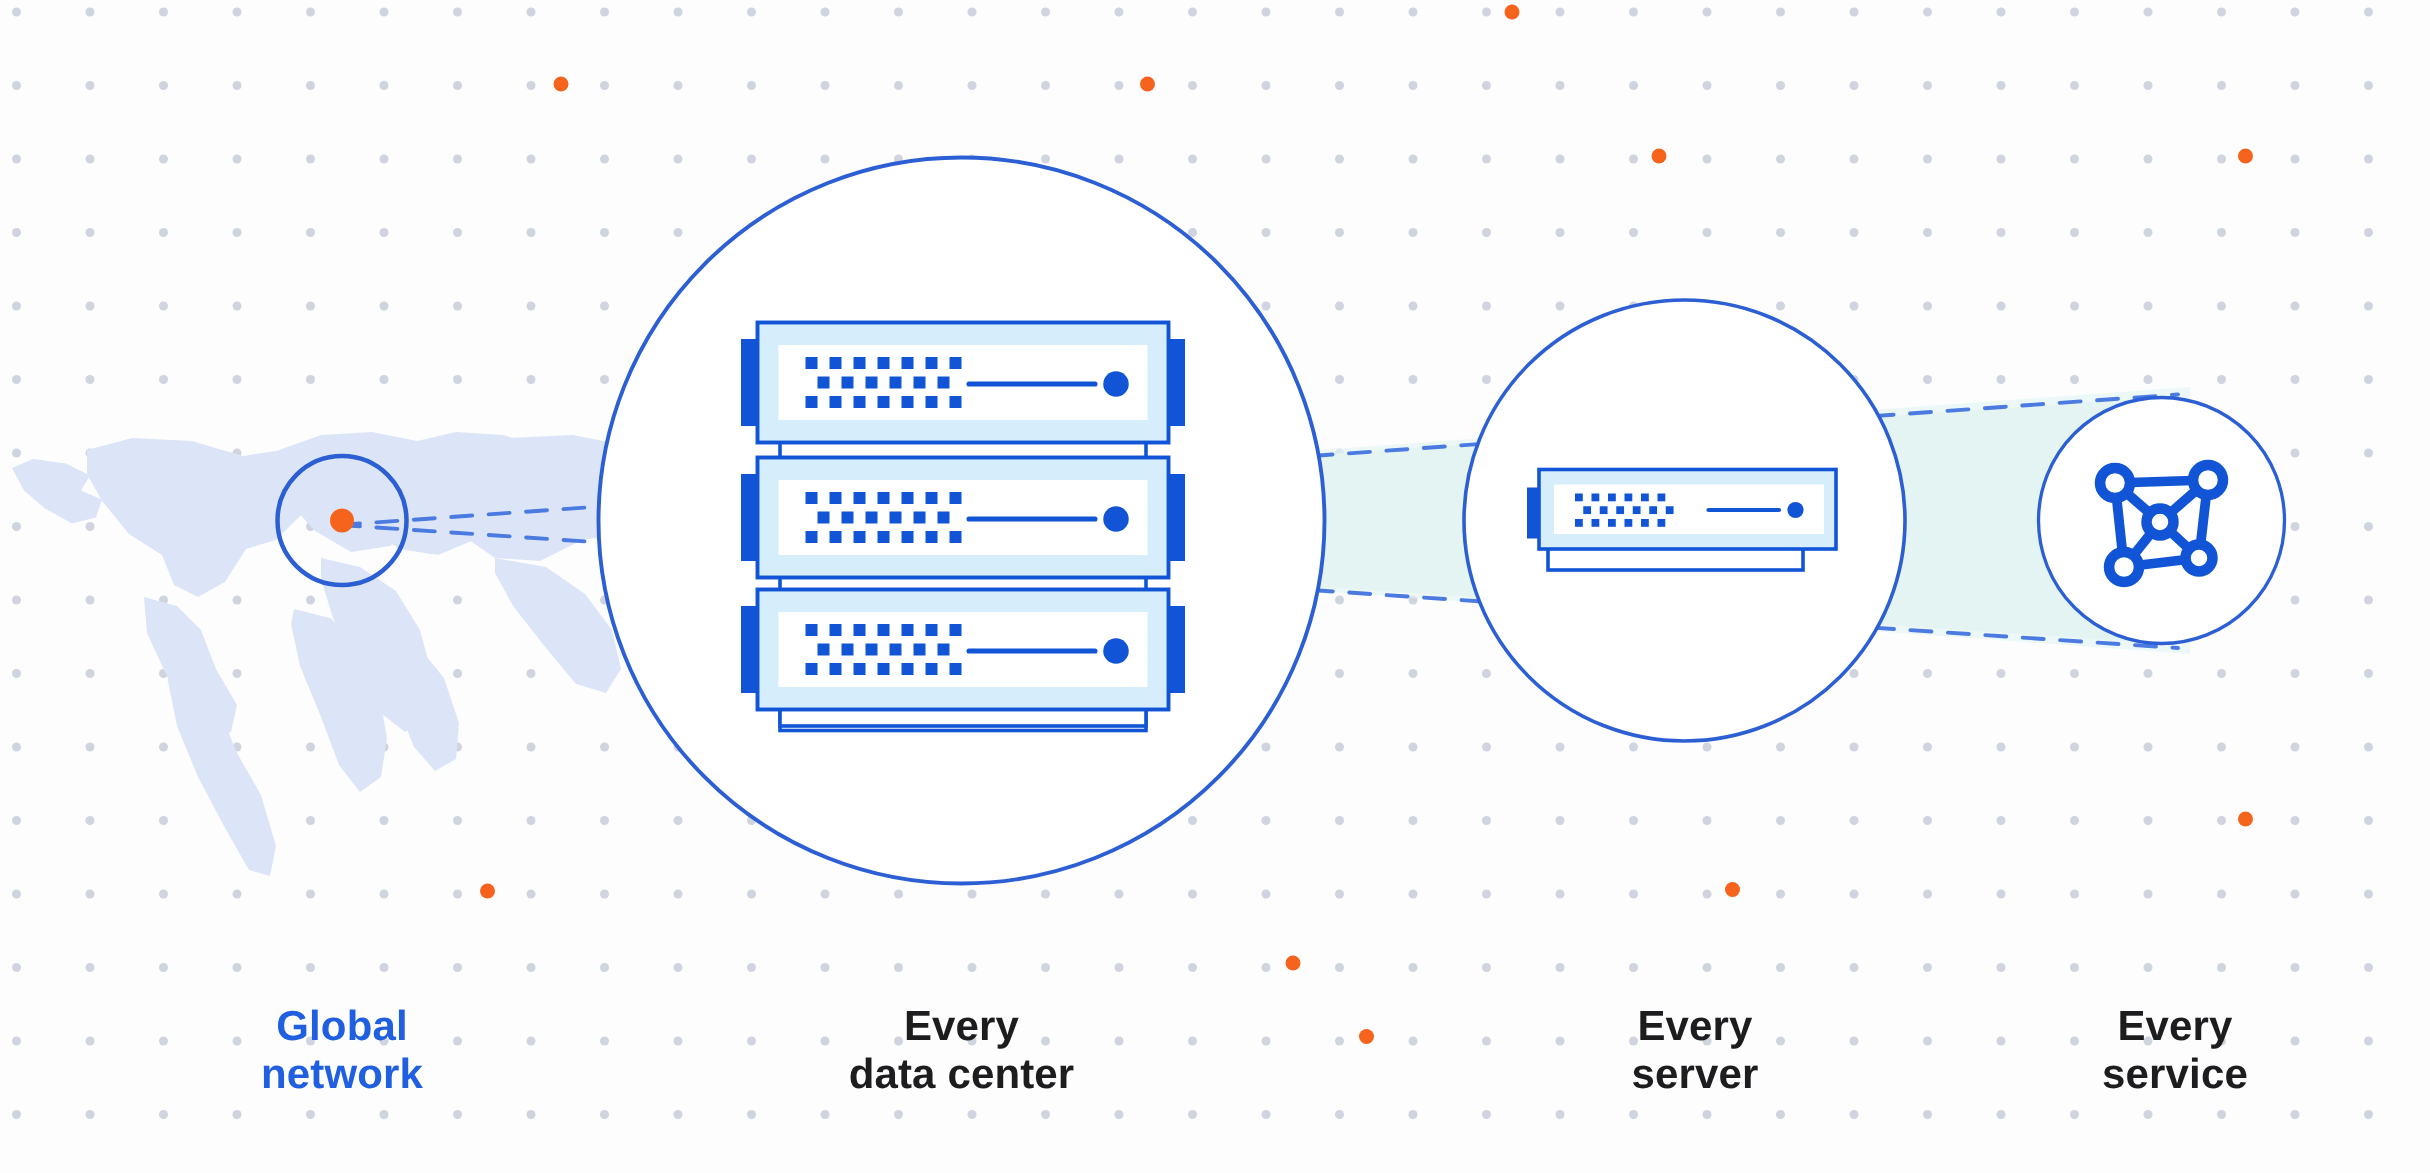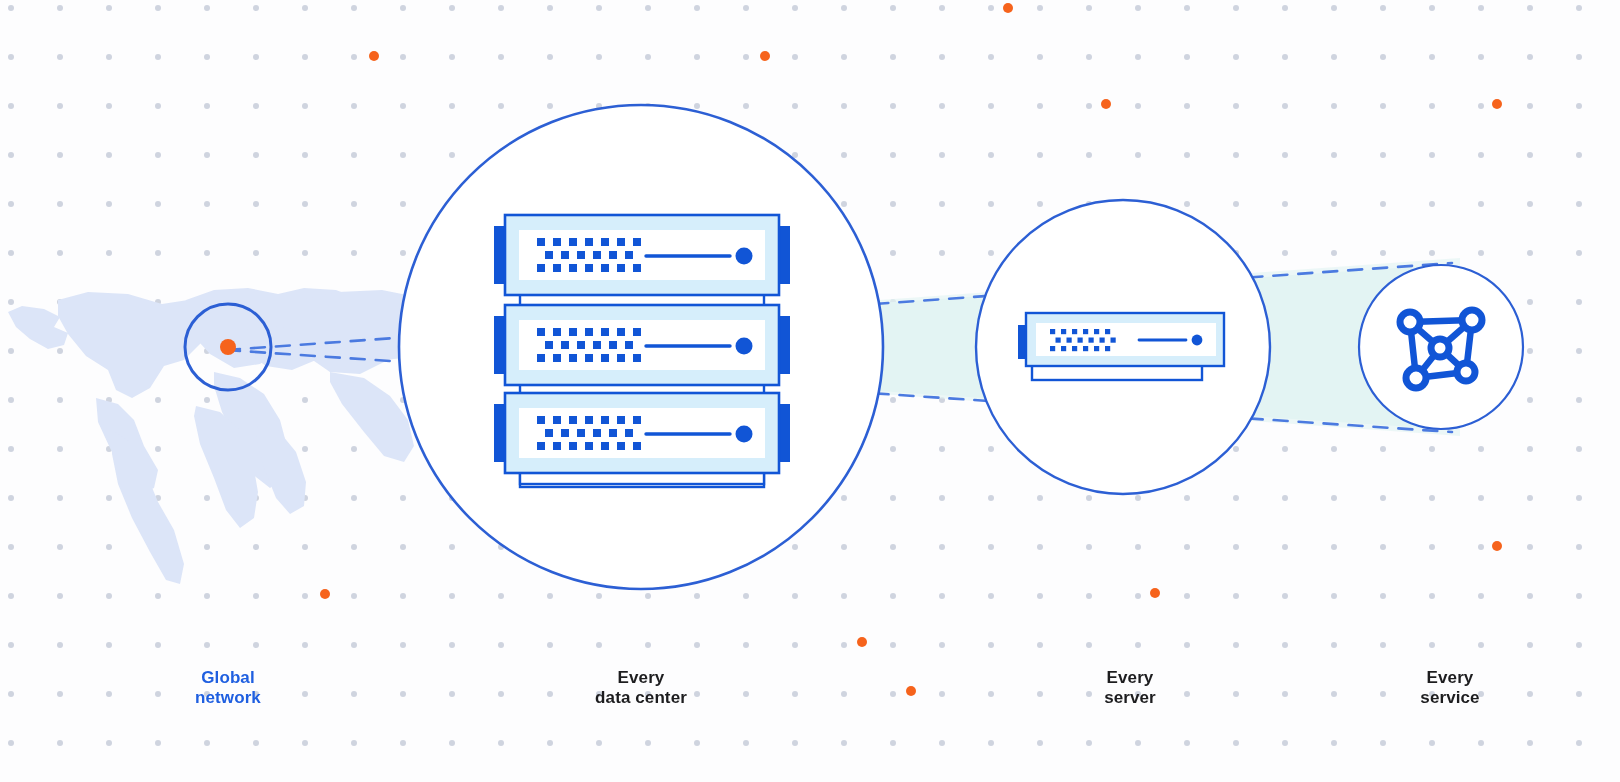--- a/index.html
+++ b/index.html
@@ -1,20 +1,20 @@
 <!DOCTYPE html>
 <html><head>
 <meta charset="utf-8">
 <style>
   html,body{margin:0;padding:0;background:#fff;}
   body{width:1620px;height:782px;overflow:hidden;
        font-family:"Liberation Sans","DejaVu Sans",sans-serif;}
   #stage{position:relative;width:1620px;height:782px;background:#fdfdfe;overflow:hidden;}
   #stage svg.layer{position:absolute;left:0;top:0;width:1620px;height:782px;}
-  .lbl{position:absolute;text-align:center;font-size:17px;line-height:1.16;
+  .lbl{position:absolute;text-align:center;font-size:28px;line-height:1.16;
        font-weight:700;letter-spacing:.1px;color:#1d1d1f;white-space:pre-line;}
   .lbl.accent{color:#1f5fe0;}
 </style>
 </head>
 <body>
 
 <div id="stage">
 
   <svg class="layer">
     <g id="grid-dots">

